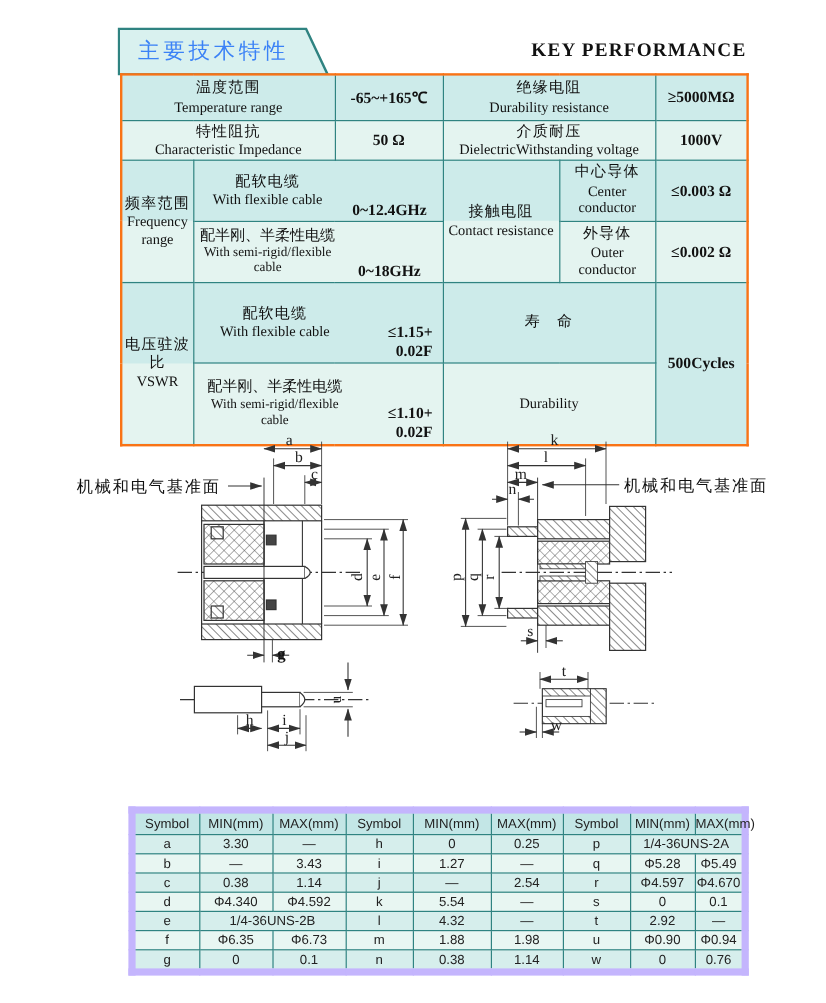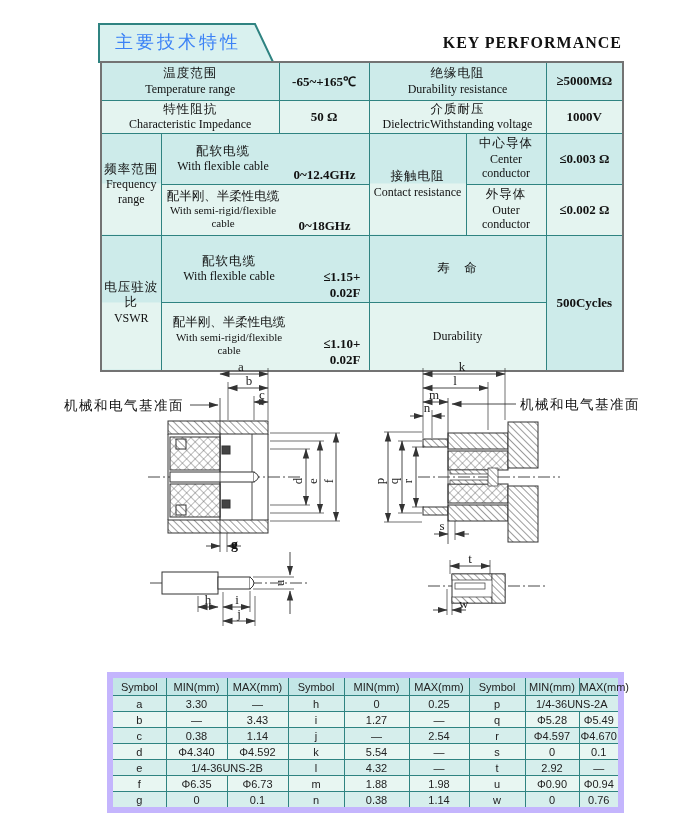--- a/index.html
+++ b/index.html
@@ -10,21 +10,21 @@
   
   #title-tab{left:98px;top:23px;width:182px;height:40px;}
   #title-tab-text{left:98px;top:30px;width:160px;text-align:center;
     font-size:18px;letter-spacing:3px;color:#3b82f6;}
   #key-perf{left:360px;top:34px;width:262px;text-align:right;
     font-family:"Liberation Serif",serif;font-weight:bold;font-size:16px;letter-spacing:1px;}
 
   
   table{border-collapse:collapse;table-layout:fixed;}
   #spec-table{left:100px;top:61px;}
-  #spec-table table{width:522px;border:2px solid #737373;}
+  #spec-table table{width:522px;border:2px solid #f97316;}
   #spec-table td{border:1.5px solid #2f8381;padding:1px 2px;text-align:center;vertical-align:middle;}
   .cn{font-size:12.5px;letter-spacing:1px;line-height:1.25;}
   .en{font-family:"Liberation Serif",serif;font-weight:normal;font-size:12px;line-height:1.2;}
   .val{font-family:Liberation Serif, serif;font-weight:bold;font-size:13px;margin-top:32px;}
   .bg-m{background:#cdebea;}
   .bg-l{background:#e4f4f0;}
   .bg-split{background:linear-gradient(to bottom,#cdebea 50%,#e4f4f0 50%);}
   .flexcell{display:flex;align-items:center;}
   .flexcell .lab{flex:1;text-align:center;}
   .flexcell .v1{width:84px;text-align:center;}

